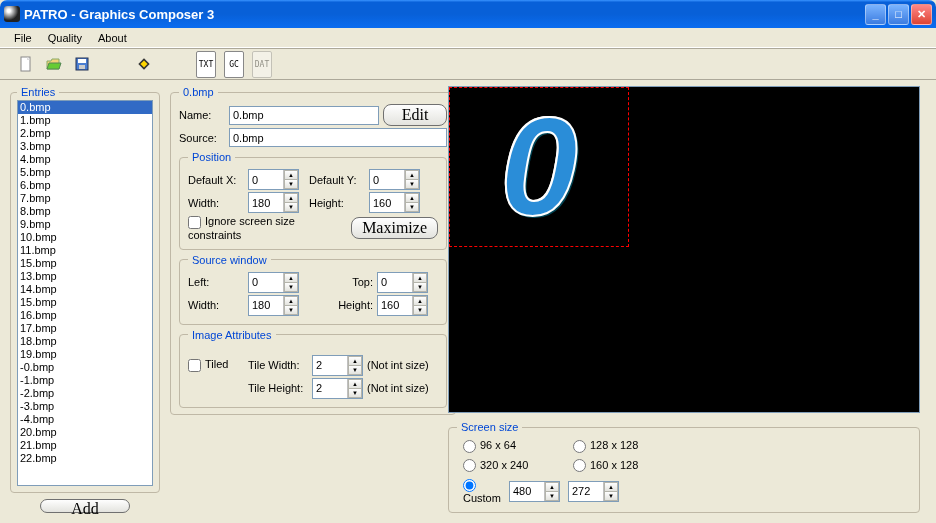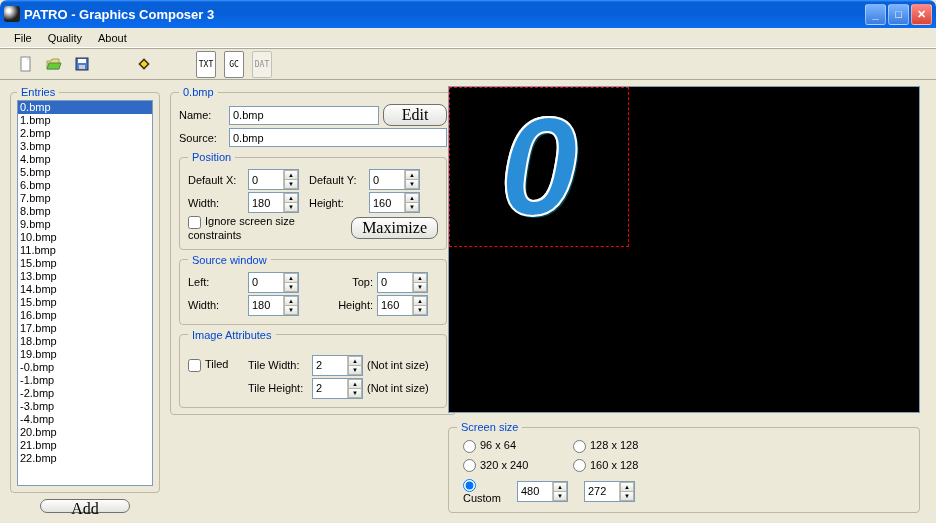--- a/index.html
+++ b/index.html
@@ -47,21 +47,21 @@
 button { font-family: Liberation Serif, serif; font-size: 16px; height: 22px; padding: 0 10px; background: linear-gradient(#fefefe,#e3e3de); border: 1px solid #707070; border-radius: 8px; cursor: pointer; }
 
 .right-col { flex: 1; display: flex; flex-direction: column; }
 .preview { flex: 1; background: #000; border: 1px solid #7f9db9; position: relative; overflow:hidden; }
 .dashed-box { position: absolute; top: 0; left: 0; width: 180px; height: 160px; border: 1px dashed #f00; display:flex; align-items:center; justify-content:center; }
 .zero { font-size: 140px; font-family: Arial, sans-serif; font-weight: bold; font-style: italic; color: #2a8dd8; text-shadow: 2px 2px 0 #045, -1px -1px 0 #fff; -webkit-text-stroke: 2px #fff; }
 
 .screen-size { margin-top: 8px; }
 .rgrid { display: grid; grid-template-columns: 90px auto; row-gap: 6px; column-gap: 20px; padding: 2px 6px; }
 input[type=radio], input[type=checkbox] { margin-right: 4px; vertical-align: middle; }
-.custom-row { display:flex; align-items:center; gap:16px;}
+.custom-row { display:flex; align-items:center; gap:8px;}
 .offset-line { color: #333; padding: 4px 0 0 6px; }
 
 ::-webkit-scrollbar { width: 16px; background: #ece9d8; }
 ::-webkit-scrollbar-thumb { background: #c8c4b4; border: 1px solid #9a968a; }
 ::-webkit-scrollbar-button { height:16px; background:#ece9d8; border:1px solid #9a968a;}
 </style>
 </head>
 <body>
 
 <div class="titlebar">

